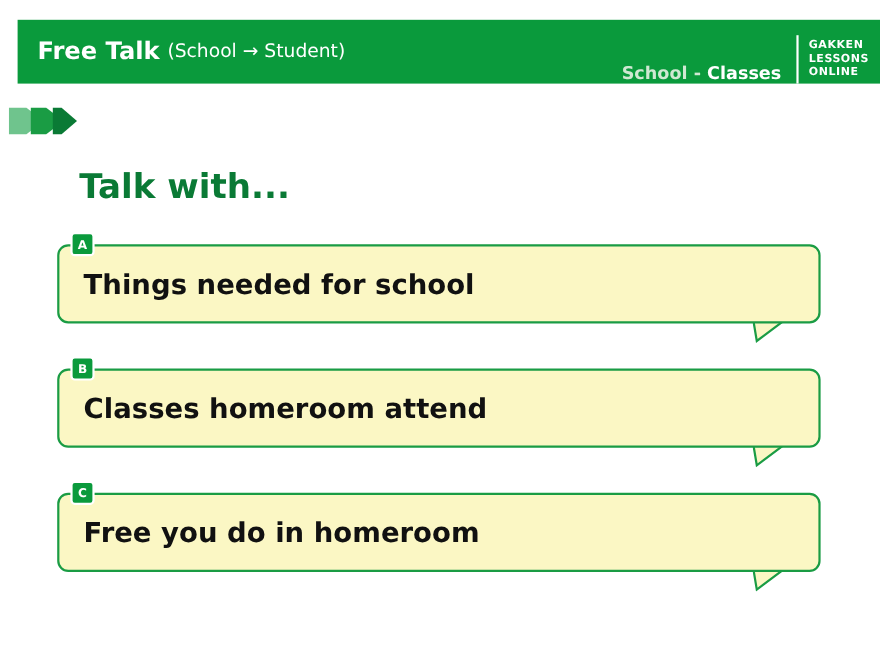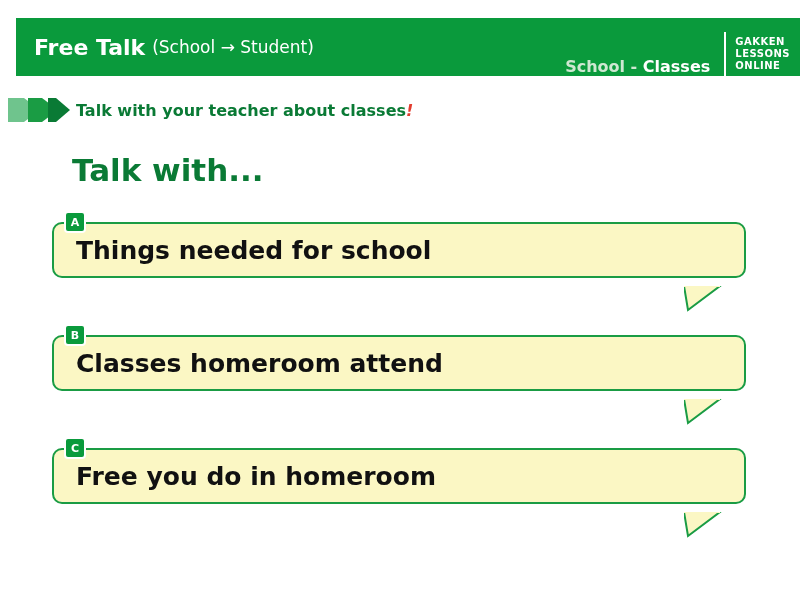--- a/index.html
+++ b/index.html
@@ -130,21 +130,21 @@
     position: absolute;
     left: 52px;
     width: 694px;
     height: 68px;
   }
   .bubble-body {
     position: absolute;
     left: 0;
     top: 0;
     width: 694px;
-    height: 56px;
+    height: 72px;
     background: #fbf7c4;
     border: 2px solid #1a9c44;
     border-radius: 10px;
     box-sizing: border-box;
     display: flex;
     align-items: center;
   }
   .bubble-text {
     font-size: 25px;
     color: #111111;
@@ -199,21 +199,20 @@
 </div>
 
 <div class="instruction-row">
   <div class="arrow-marks">
     <svg width="62" height="32" viewBox="0 0 62 32">
       <polygon points="0,4 16,4 32,16 16,28 0,28" fill="#6fc48d"></polygon>
       <polygon points="20,4 34,4 50,16 34,28 20,28" fill="#1a9c44"></polygon>
       <polygon points="40,4 48,4 62,16 48,28 40,28" fill="#0a7a35"></polygon>
     </svg>
   </div>
-  <div class="instruction-text"><span>Talk with your teacher about classes</span><span class="excl">!</span></div>
 </div>
 
 <div class="section-heading">Talk with...</div>
 
 <div class="bubble" style="top:222px;">
   <div class="bubble-tail">
     <svg width="40" height="26" viewBox="0 0 40 26">
       <polygon points="0,0 36,0 4,24" fill="#fbf7c4" stroke="#1a9c44" stroke-width="2"></polygon>
       <rect x="0" y="-4" width="36" height="5" fill="#fbf7c4"></rect>
     </svg>

